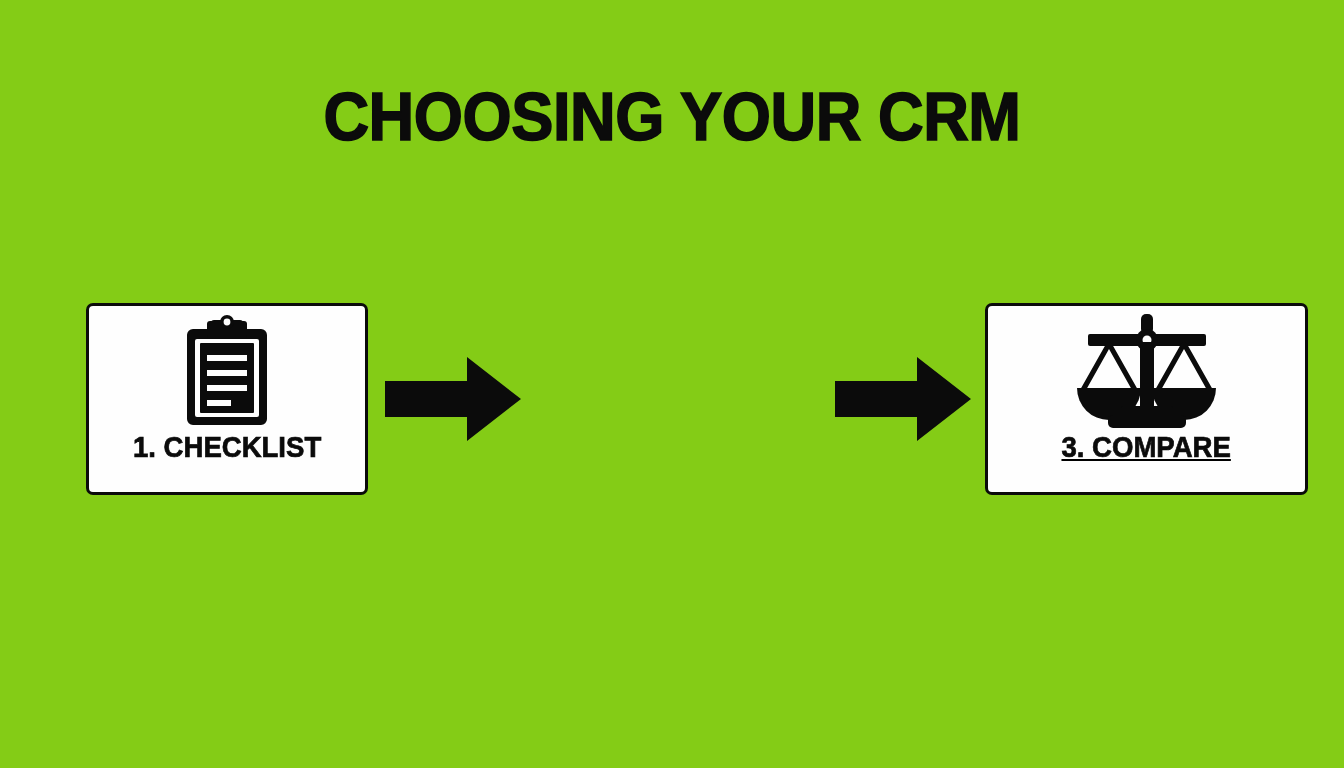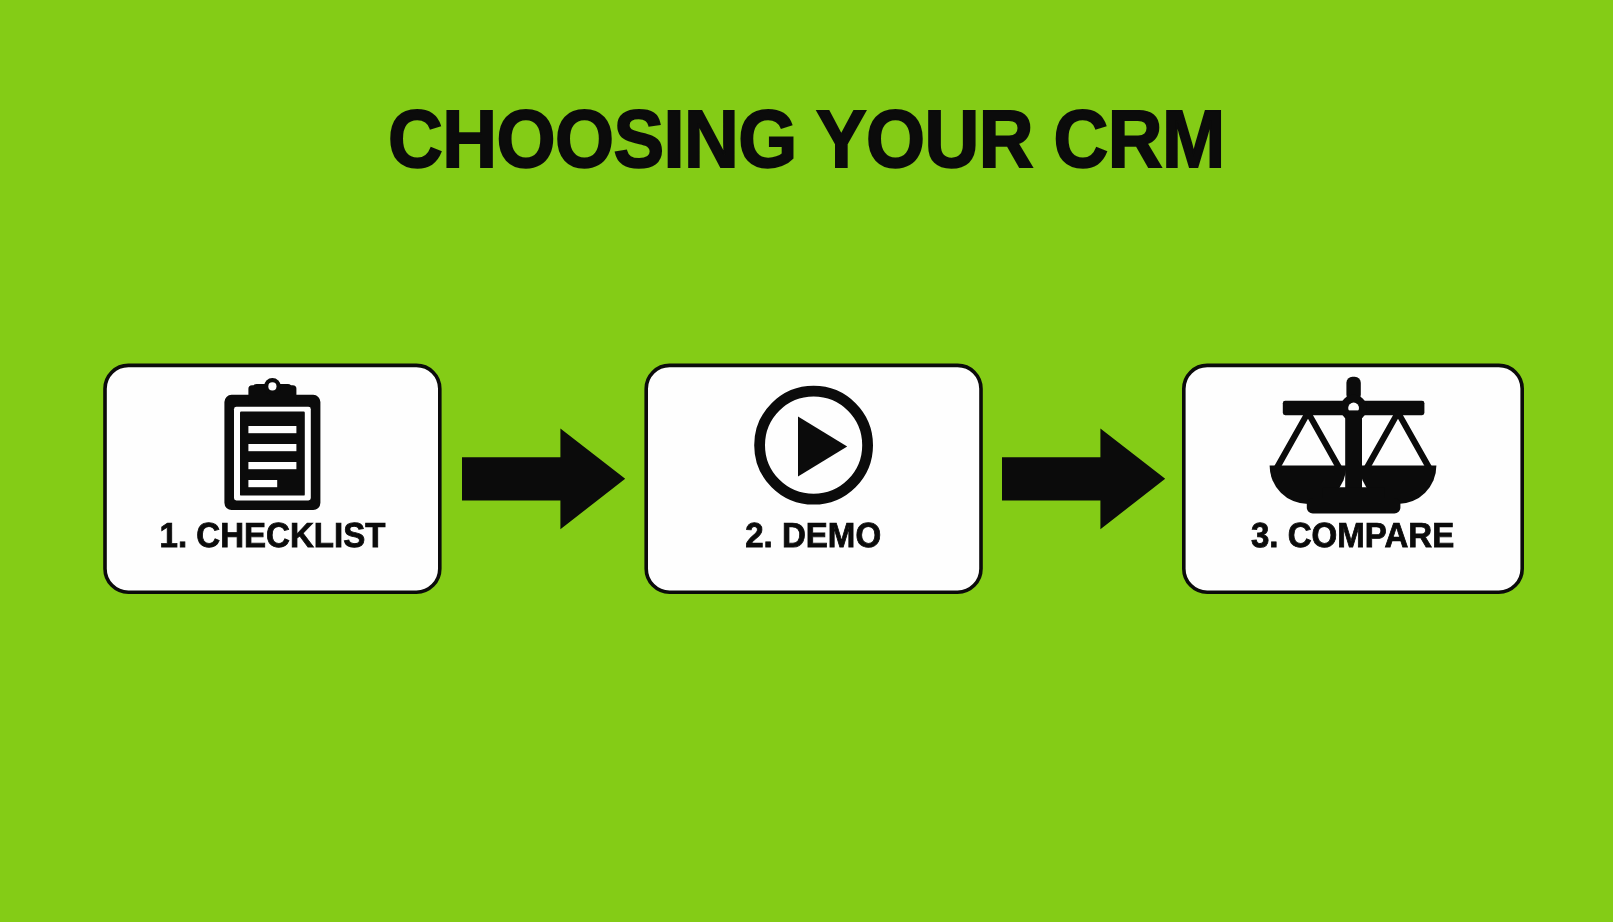--- a/index.html
+++ b/index.html
@@ -50,30 +50,30 @@
     height: 194px;
   }
 
   .card {
     position: absolute;
     top: 0;
     width: 282px;
     height: 192px;
     box-sizing: border-box;
     border: 3px solid #0b0b0b;
-    border-radius: 21px;
+    border-radius: 7px;
     background: #fefefe;
     display: flex;
     flex-direction: column;
     align-items: center;
     justify-content: flex-start;
   }
   .card-1 { left: 0px; }
   .card-2 { left: 451px; }
-  .card-3 { left: 899px; width: 285px; }
+  .card-3 { left: 899px; width: 323px; text-decoration: underline; }
 
   .card-icon {
     height: 125px;
     display: flex;
     align-items: center;
     justify-content: center;
     width: 100%;
     margin-top: 2px;
   }
 
@@ -136,29 +136,20 @@
       </div>
       <div class="card-label">1. CHECKLIST</div>
     </div>
 
     <div class="arrow arrow-1">
       <svg width="136" height="88" viewBox="0 0 136 88" aria-hidden="true">
         <path d="M0 26 H82 V2 L136 44 L82 86 V62 H0 Z" fill="#0b0b0b"></path>
       </svg>
     </div>
 
-    <div class="card card-2">
-      <div class="card-icon">
-        <svg width="104" height="104" viewBox="0 0 104 104" aria-hidden="true">
-          <circle cx="52" cy="52" r="45" fill="none" stroke="#0b0b0b" stroke-width="9"></circle>
-          <path d="M39 28 L80 53 L39 78 Z" fill="#0b0b0b"></path>
-        </svg>
-      </div>
-      <div class="card-label">2. DEMO</div>
-    </div>
 
     <div class="arrow arrow-2">
       <svg width="136" height="88" viewBox="0 0 136 88" aria-hidden="true">
         <path d="M0 26 H82 V2 L136 44 L82 86 V62 H0 Z" fill="#0b0b0b"></path>
       </svg>
     </div>
 
     <div class="card card-3">
       <div class="card-icon">
         <svg width="150" height="118" viewBox="0 0 150 118" aria-hidden="true">

